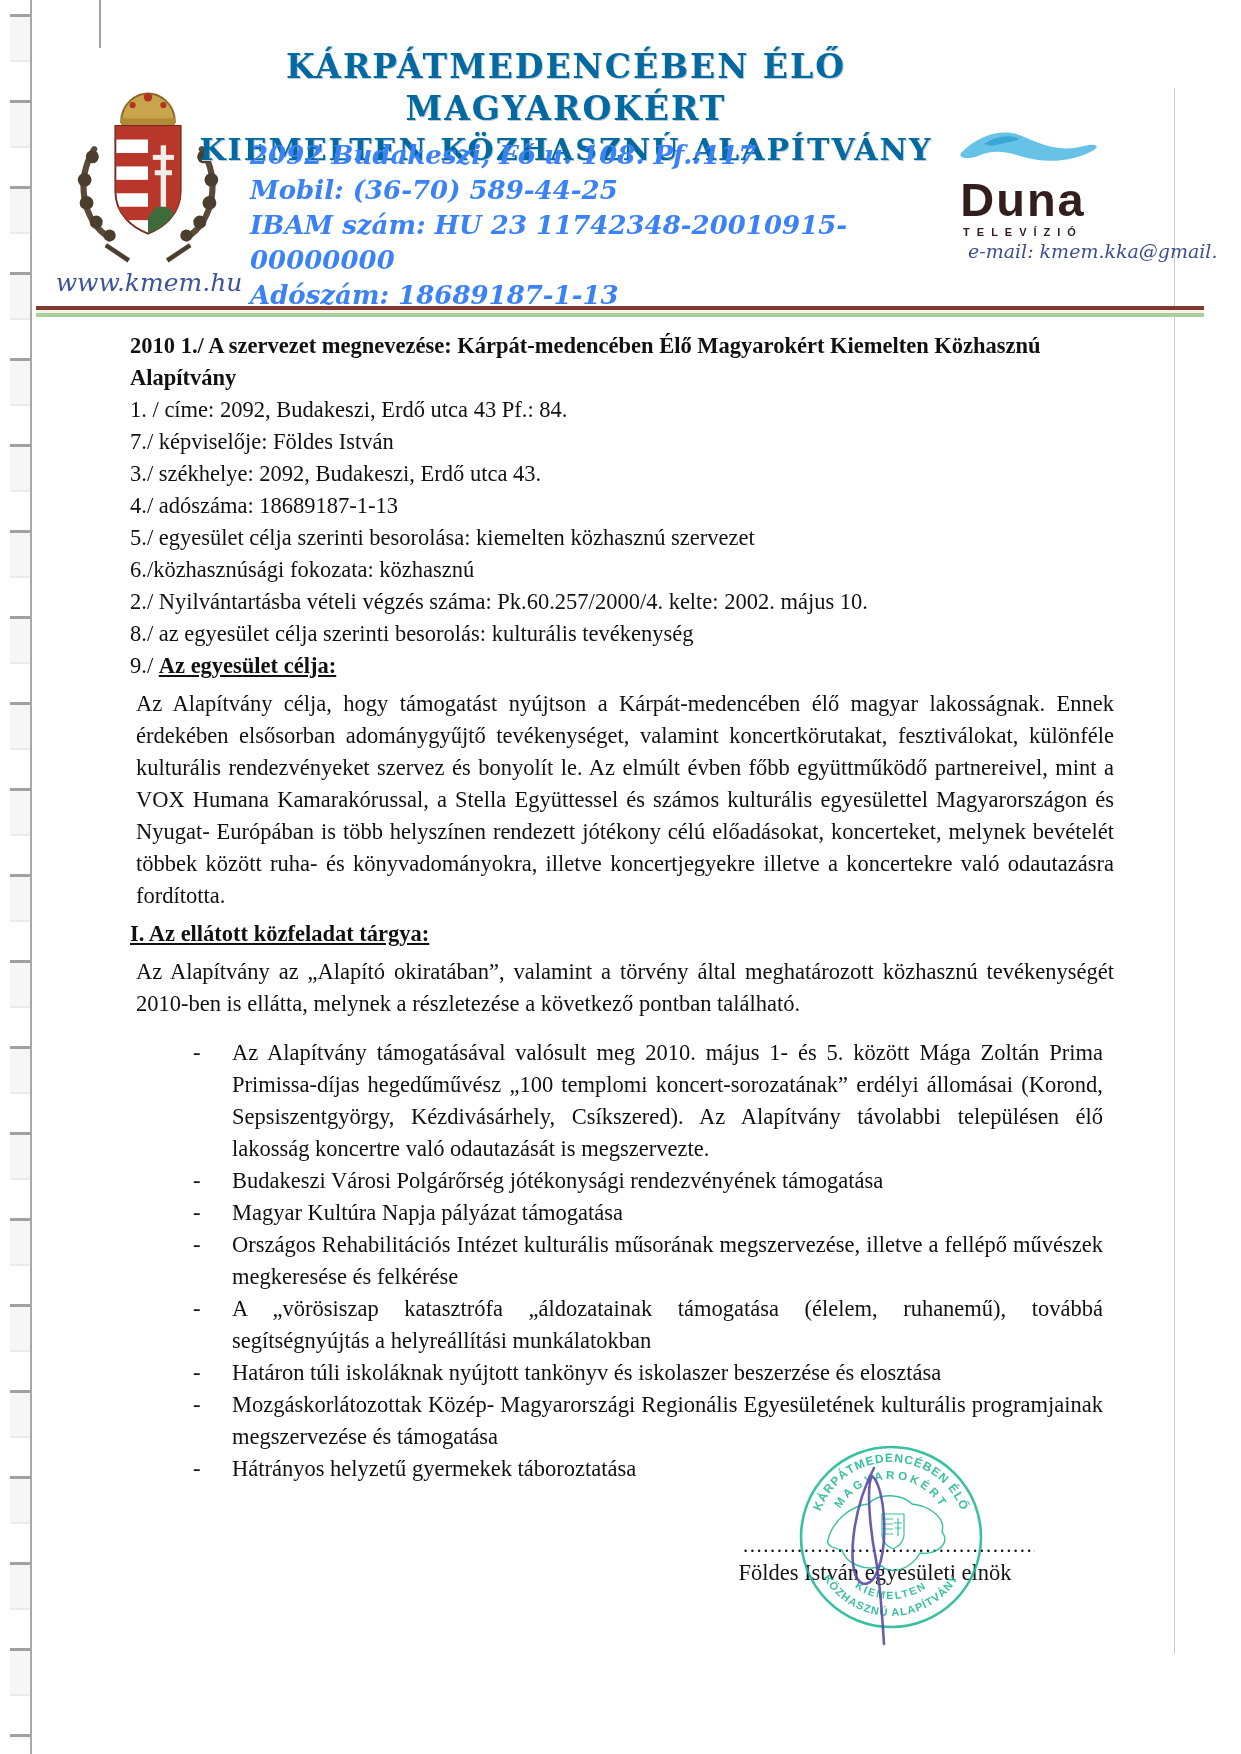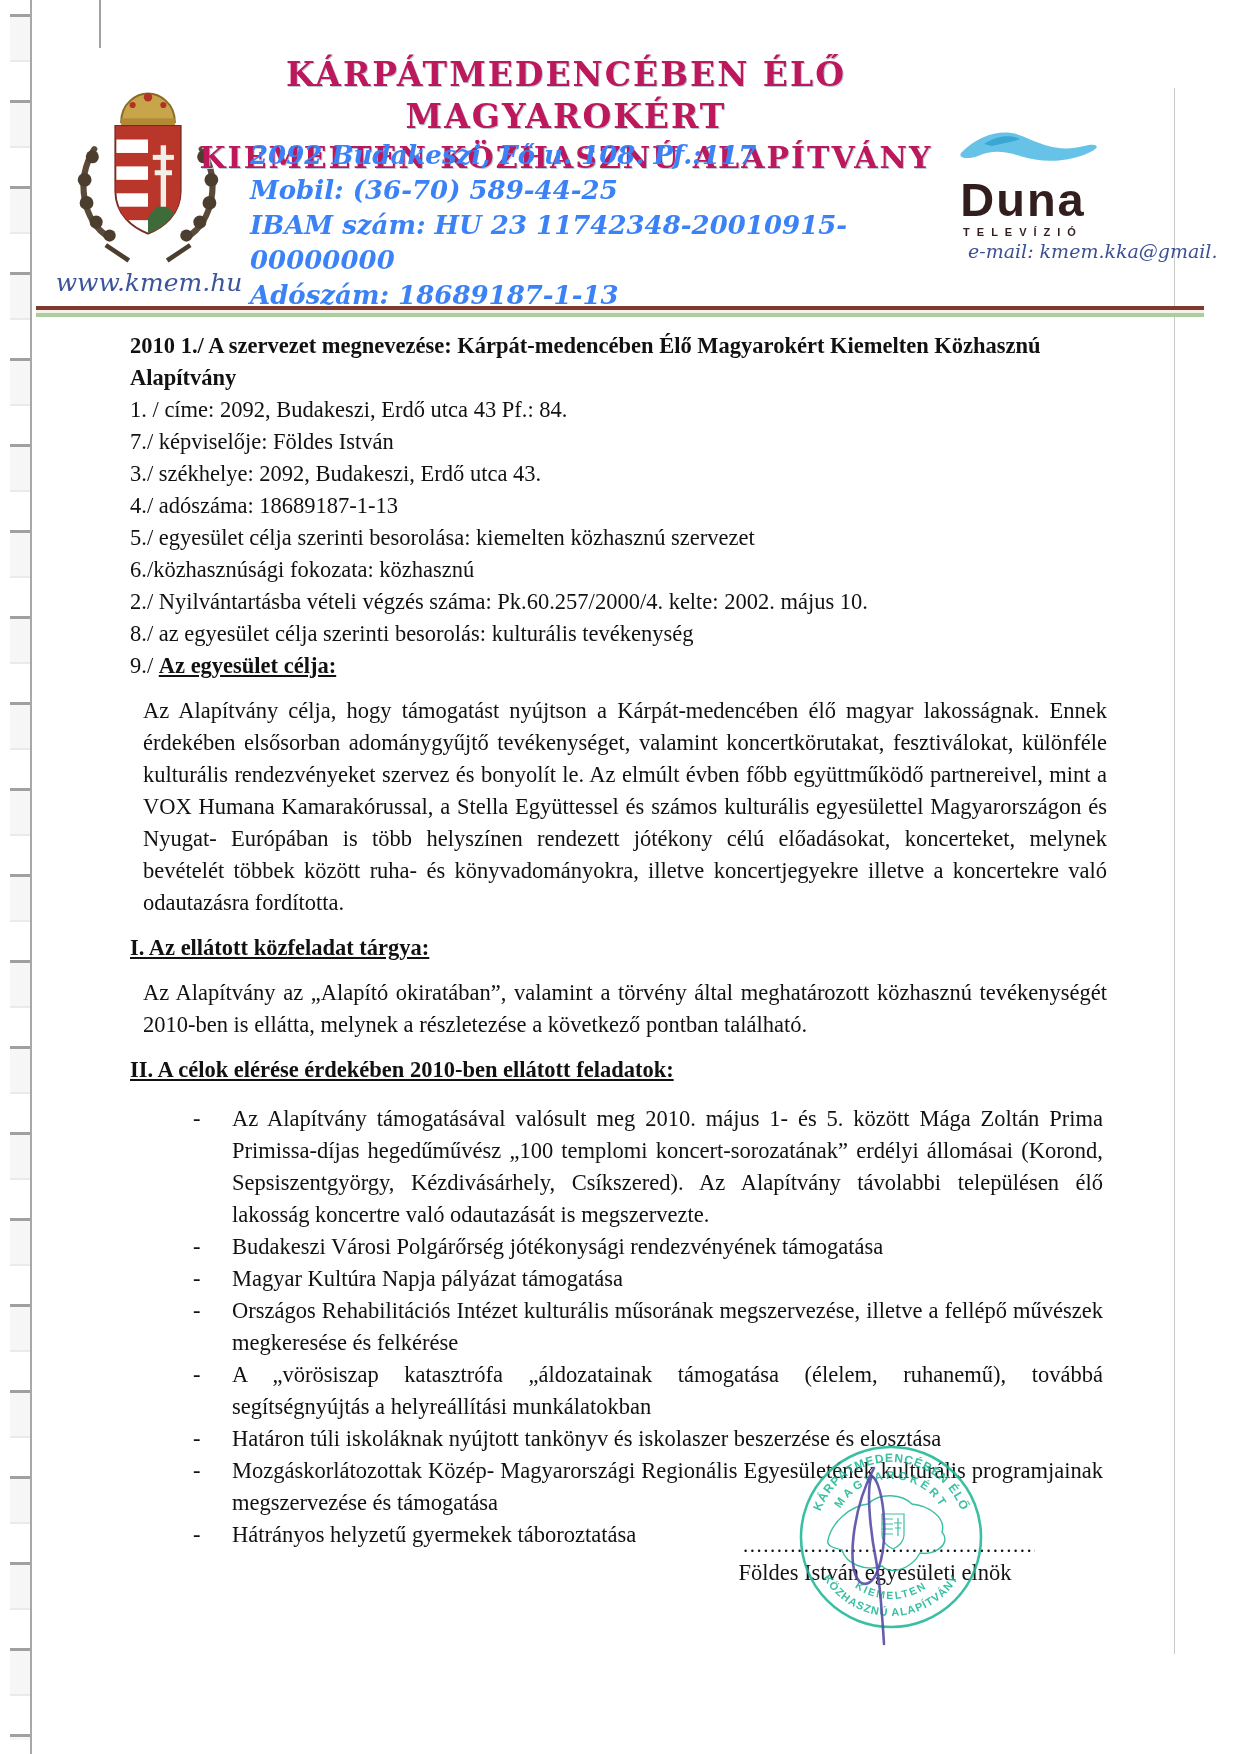--- a/index.html
+++ b/index.html
@@ -11,22 +11,22 @@
      background:repeating-linear-gradient(#8f8f8f 0 3px,#f5f5f5 3px 46px,#e7e7e7 46px 48px,#ffffff 48px 86px);}
   .edge-line{position:absolute;left:30px;top:0;width:2px;height:1754px;background:#8b8b8b;opacity:.75;}
   .corner-tick{position:absolute;left:99px;top:0;width:2px;height:48px;background:#8a8a8a;opacity:.8;}
   .right-line{position:absolute;left:1174px;top:88px;width:1px;height:1566px;background:#bcbcbc;opacity:.8;}
 
   
   .coa{position:absolute;left:52px;top:80px;width:192px;height:192px;}
   .website{position:absolute;left:34px;top:268px;width:230px;text-align:center;
      font-family:"DejaVu Serif",serif;font-style:italic;font-size:25px;color:#3d549b;}
   .titles{position:absolute;left:185px;top:46px;width:762px;text-align:center;
-     font-family:"DejaVu Serif",serif;font-weight:bold;color:#be185d;
-     text-shadow:1px 1px 0 #b9cbd8;margin-top:8px;}
+     font-family:"DejaVu Serif",serif;font-weight:bold;color:#0369a1;
+     text-shadow:1px 1px 0 #b9cbd8;}
   .title1{font-size:33px;letter-spacing:2px;line-height:42px;}
   .title2{font-size:30px;letter-spacing:2px;line-height:40px;}
   .contacts{position:absolute;left:250px;top:138px;width:700px;text-align:left;
      font-family:"DejaVu Serif",serif;font-style:italic;color:#3b82f6;font-size:26px;line-height:35px;font-weight:bold;}
   .duna{position:absolute;left:938px;top:126px;width:170px;text-align:center;}
   .duna-wave{display:block;margin:0 auto;}
   .duna-name{font-family:"Liberation Sans",sans-serif;font-weight:800;font-size:47px;line-height:48px;
      color:#321f1d;letter-spacing:2px;}
   .duna-sub{font-family:"Liberation Sans",sans-serif;font-weight:bold;font-size:11px;letter-spacing:7px;
      color:#321f1d;margin-top:2px;}
@@ -35,21 +35,21 @@
   .tricolor{position:absolute;left:36px;top:306px;width:1168px;height:11px;}
   .tricolor .r{height:4px;background:#7f3a2f;}
   .tricolor .w{height:3px;background:#f6f2ea;}
   .tricolor .g{height:4px;background:#a9cf9d;}
 
   
   .docbody{position:absolute;left:130px;top:330px;width:990px;font-size:22.5px;line-height:32px;}
   .doc-heading{font-weight:bold;width:935px;margin:0 0 0 0;}
   .reg-line{white-space:nowrap;}
   .bu{font-weight:bold;text-decoration:underline;}
-  .para{text-align:justify;margin:13px;}
+  .para{text-align:justify;margin:6px;}
   .tasks{margin:17px;padding:0;list-style:none;}
   .tasks li{position:relative;padding-left:85px;text-align:justify;}
   .tasks li::before{content:"-";position:absolute;left:46px;top:0;}
 
   
   .dots{position:absolute;left:743px;top:1532px;width:292px;height:26px;overflow:hidden;
      font-size:21px;letter-spacing:1.5px;color:#141414;line-height:26px;z-index:2;}
   .sig-name{position:absolute;left:705px;top:1560px;width:340px;text-align:center;
      font-size:22.5px;color:#141414;z-index:2;}
   .stamp{position:absolute;left:794px;top:1440px;z-index:3;}
@@ -147,21 +147,20 @@
     <div class="reg-line">3./ székhelye: 2092, Budakeszi, Erdő utca 43.</div>
     <div class="reg-line">4./ adószáma: 18689187-1-13</div>
     <div class="reg-line">5./ egyesület célja szerinti besorolása: kiemelten közhasznú szervezet</div>
     <div class="reg-line">6./közhasznúsági fokozata: közhasznú</div>
     <div class="reg-line">2./ Nyilvántartásba vételi végzés száma: Pk.60.257/2000/4. kelte: 2002. május 10.</div>
     <div class="reg-line">8./ az egyesület célja szerinti besorolás: kulturális tevékenység</div>
     <div class="reg-line"><span>9./ </span><span class="bu">Az egyesület célja:</span></div>
     <p class="para">Az Alapítvány célja, hogy támogatást nyújtson a Kárpát-medencében élő magyar lakosságnak. Ennek érdekében elsősorban adománygyűjtő tevékenységet, valamint koncertkörutakat, fesztiválokat, különféle kulturális rendezvényeket szervez és bonyolít le. Az elmúlt évben főbb együttműködő partnereivel, mint a VOX Humana Kamarakórussal, a Stella Együttessel és számos kulturális egyesülettel Magyarországon és Nyugat- Európában is több helyszínen rendezett jótékony célú előadásokat, koncerteket, melynek bevételét többek között ruha- és könyvadományokra, illetve koncertjegyekre illetve a koncertekre való odautazásra fordította.</p>
     <div class="bu">I. Az ellátott közfeladat tárgya:</div>
     <p class="para">Az Alapítvány az „Alapító okiratában”, valamint a törvény által meghatározott közhasznú tevékenységét 2010-ben is ellátta, melynek a részletezése a következő pontban található.</p>
-    <div class="bu">II. A célok elérése érdekében 2010-ben ellátott feladatok:</div>
     <ul class="tasks">
       <li>Az Alapítvány támogatásával valósult meg 2010. május 1- és 5. között Mága Zoltán Prima Primissa-díjas hegedűművész „100 templomi koncert-sorozatának” erdélyi állomásai (Korond, Sepsiszentgyörgy, Kézdivásárhely, Csíkszered). Az Alapítvány távolabbi településen élő lakosság koncertre való odautazását is megszervezte.</li>
       <li>Budakeszi Városi Polgárőrség jótékonysági rendezvényének támogatása</li>
       <li>Magyar Kultúra Napja pályázat támogatása</li>
       <li>Országos Rehabilitációs Intézet kulturális műsorának megszervezése, illetve a fellépő művészek megkeresése és felkérése</li>
       <li>A „vörösiszap katasztrófa „áldozatainak támogatása (élelem, ruhanemű), továbbá segítségnyújtás a helyreállítási munkálatokban</li>
       <li>Határon túli iskoláknak nyújtott tankönyv és iskolaszer beszerzése és elosztása</li>
       <li>Mozgáskorlátozottak Közép- Magyarországi Regionális Egyesületének kulturális programjainak megszervezése és támogatása</li>
       <li>Hátrányos helyzetű gyermekek táboroztatása</li>
     </ul>

